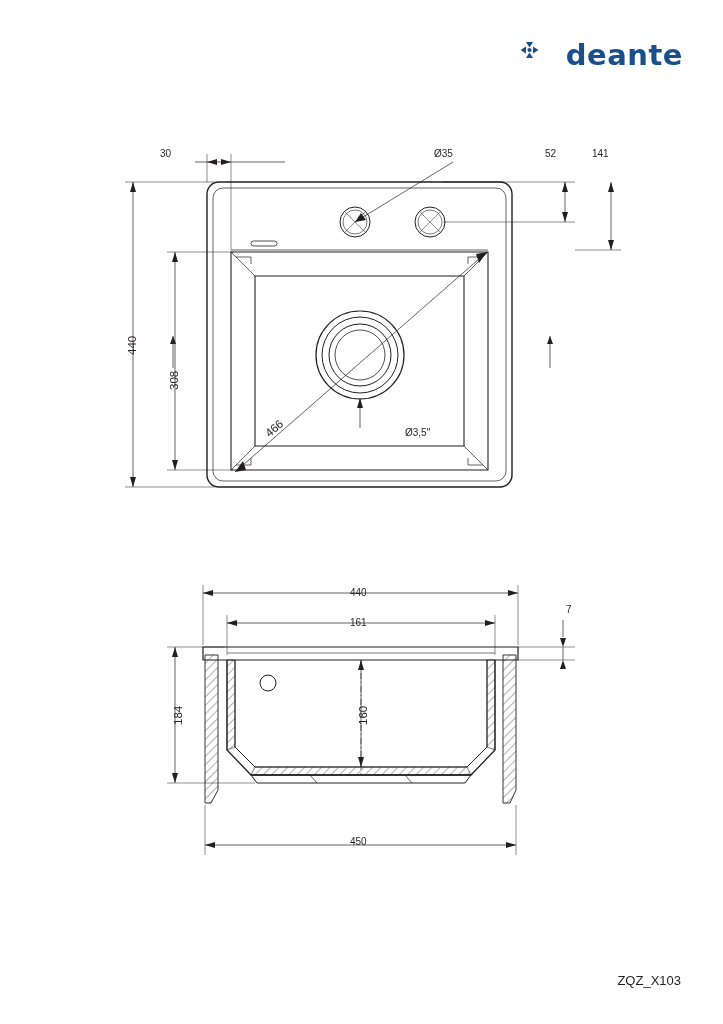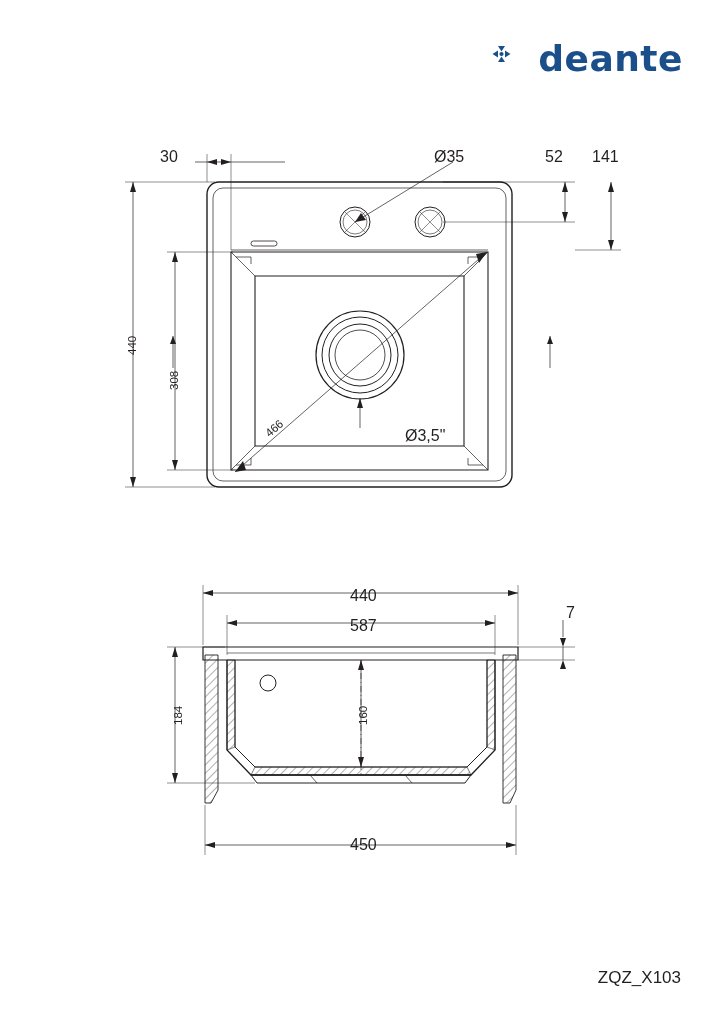--- a/index.html
+++ b/index.html
@@ -8,26 +8,26 @@
     background:#ffffff;
     font-family:"Liberation Sans", sans-serif;
     color:#231f20;
     position:relative;
     overflow:hidden;
   }
   .sheet{position:absolute;left:0;top:0;width:723px;height:1024px;}
 
   
   .brand{position:absolute;right:40px;top:38px;display:flex;align-items:center;gap:10px;}
-  .brand-name{font-size:36px;letter-spacing:.5px;color:#1b4f8a;font-weight:600;font-family:"DejaVu Sans",sans-serif;}
-  .dim{position:absolute;font-size:16px;color:#231f20;white-space:nowrap;}
+  .brand-name{font-size:29px;letter-spacing:.5px;color:#1b4f8a;font-weight:600;font-family:"DejaVu Sans",sans-serif;}
+  .dim{position:absolute;font-size:10px;color:#231f20;white-space:nowrap;}
   .dimv{position:absolute;font-size:11.5px;color:#231f20;white-space:nowrap;transform-origin:0 0;}
 
   svg{display:block;}
-  .code{position:absolute;right:42px;bottom:36px;font-size:17px;color:#231f20;}
+  .code{position:absolute;right:42px;bottom:36px;font-size:13px;color:#231f20;}
 </style>
 </head>
 <body>
 
 <div class="sheet">
 
   <div class="brand">
     <svg width="36" height="34" viewBox="0 0 36 34">
       <g fill="#1b4f8a">
         <path d="M6 4 L13 4 L9.5 9.5 Z"></path>
@@ -182,20 +182,20 @@
       <path d="M306 192 l-3 -10 l6 0 z" fill="#231f20" stroke="none"></path>
 
       <path d="M150 270 L461 270" stroke-width="0.7"></path>
       <path d="M150 230 L150 280 M461 230 L461 280" stroke-width="0.5"></path>
       <path d="M150 270 l10 -3 l0 6 z" fill="#231f20" stroke="none"></path>
       <path d="M461 270 l-10 -3 l0 6 z" fill="#231f20" stroke="none"></path>
     </g>
   </svg>
 
   <div class="dim" style="left:350px;top:587px">440</div>
-  <div class="dim" style="left:350px;top:617px">587</div>
+  <div class="dim" style="left:350px;top:617px">161</div>
   <div class="dim" style="left:566px;top:604px">7</div>
   <div class="dimv" style="left:172px;top:725px;transform:rotate(-90deg)">184</div>
   <div class="dimv" style="left:357px;top:725px;transform:rotate(-90deg)">160</div>
   <div class="dim" style="left:350px;top:836px">450</div>
 
   <div class="code">ZQZ_X103</div>
 </div>
 
 </body></html>

